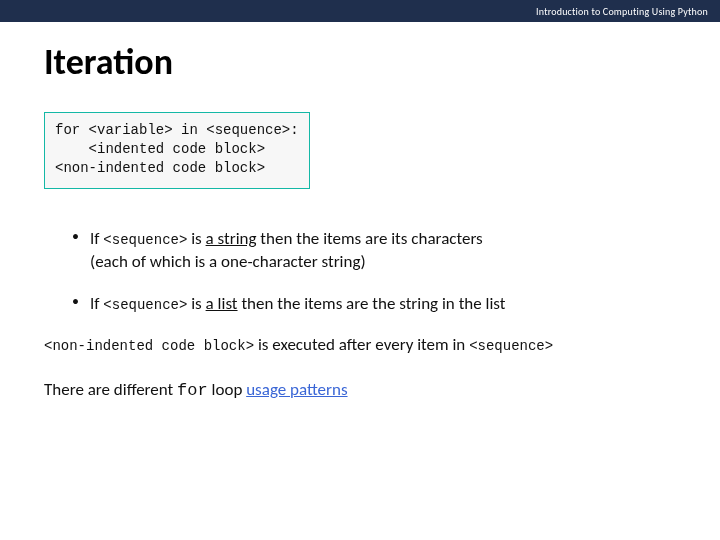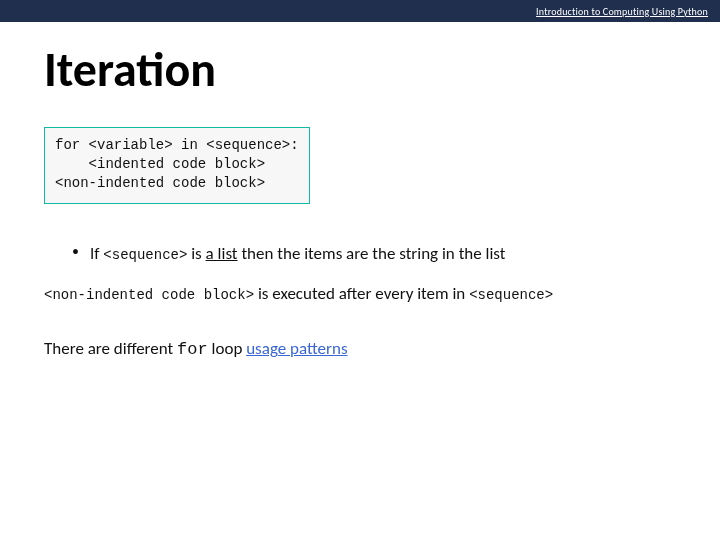--- a/index.html
+++ b/index.html
@@ -1,19 +1,19 @@
 <!DOCTYPE html>
 <html><head>
 <meta charset="utf-8">
 <style>
   * { margin: 0; padding: 0; box-sizing: border-box; }
   html, body { width: 720px; height: 540px; font-family: Calibri, Arial, sans-serif; background: #fff; overflow: hidden; }
   .slide { width: 720px; height: 540px; position: relative; }
-  .header-bar { background: #1f2f4d; color: #fff; height: 22px; display: flex; align-items: center; justify-content: flex-end; padding: 0 12px; font-size: 10px; letter-spacing: 0.2px; text-decoration: underline; }
-  .title { font-size: 48px; font-weight: 700; color: #000; margin: 18px 16px 28px 44px; }
+  .header-bar { background: #1f2f4d; color: #fff; height: 22px; display: flex; align-items: center; justify-content: flex-end; padding: 0 12px; font-size: 10px; letter-spacing: 0.2px; }
+  .title { font-size: 36px; font-weight: 700; color: #000; margin: 18px 16px 28px 44px; }
   .body { padding: 0 44px 0 44px; font-size: 17px; color: #111; }
   .row-intro { display: flex; align-items: center; gap: 18px; margin-bottom: 38px; }
   .intro-text { flex: 1; line-height: 1.3; }
   .code { font-family: "Courier New", Courier, monospace; font-size: 17px; }
   .code-sm { font-family: "Courier New", Courier, monospace; font-size: 14px; }
   .syntax-box { border: 1px solid #14b8a6; background: #f7f7f7; padding: 8px 10px 10px 10px; font-family: "Courier New", Courier, monospace; font-size: 14px; line-height: 1.35; white-space: pre; min-width: 260px; }
   .para { margin-bottom: 16px; line-height: 1.35; }
   .bullets { list-style: none; margin: 6px 0 18px 28px; }
   .bullets li { position: relative; padding-left: 18px; margin-bottom: 18px; line-height: 1.4; }
   .bullets li::before { content: "•"; position: absolute; left: 0; top: 0; font-size: 14px; }
@@ -34,26 +34,30 @@
 
     <div class="row-intro">
       <div class="syntax-box"><span>for &lt;variable&gt; in &lt;sequence&gt;:</span>
 <span>    &lt;indented code block&gt;</span>
 <span>&lt;non-indented code block&gt;</span></div>
     </div>
 
 
     <ul class="bullets">
       <li>
+        <span>If </span><span class="code-sm">&lt;sequence&gt;</span><span> is </span><span class="ul">a string</span><span> then the items are its characters</span><br>
+        <span>(each of which is a one-character string)</span>
+      </li>
+      <li>
         <span>If </span><span class="code-sm">&lt;sequence&gt;</span><span> is </span><span class="ul">a list</span><span> then the items are the string in the list</span>
       </li>
     </ul>
 
     <div class="para">
       <span class="code-sm">&lt;non-indented code block&gt;</span><span> is executed after every item in </span><span class="code-sm">&lt;sequence&gt;</span><br>
     </div>
 
-    <div class="para" style="margin-top:32px">
+    <div class="para" style="margin-top:22px">
       <span>There are different </span><span class="code">for</span><span> loop </span><a class="link">usage patterns</a>
     </div>
 
   </div>
 </div>
 
 </body></html>

